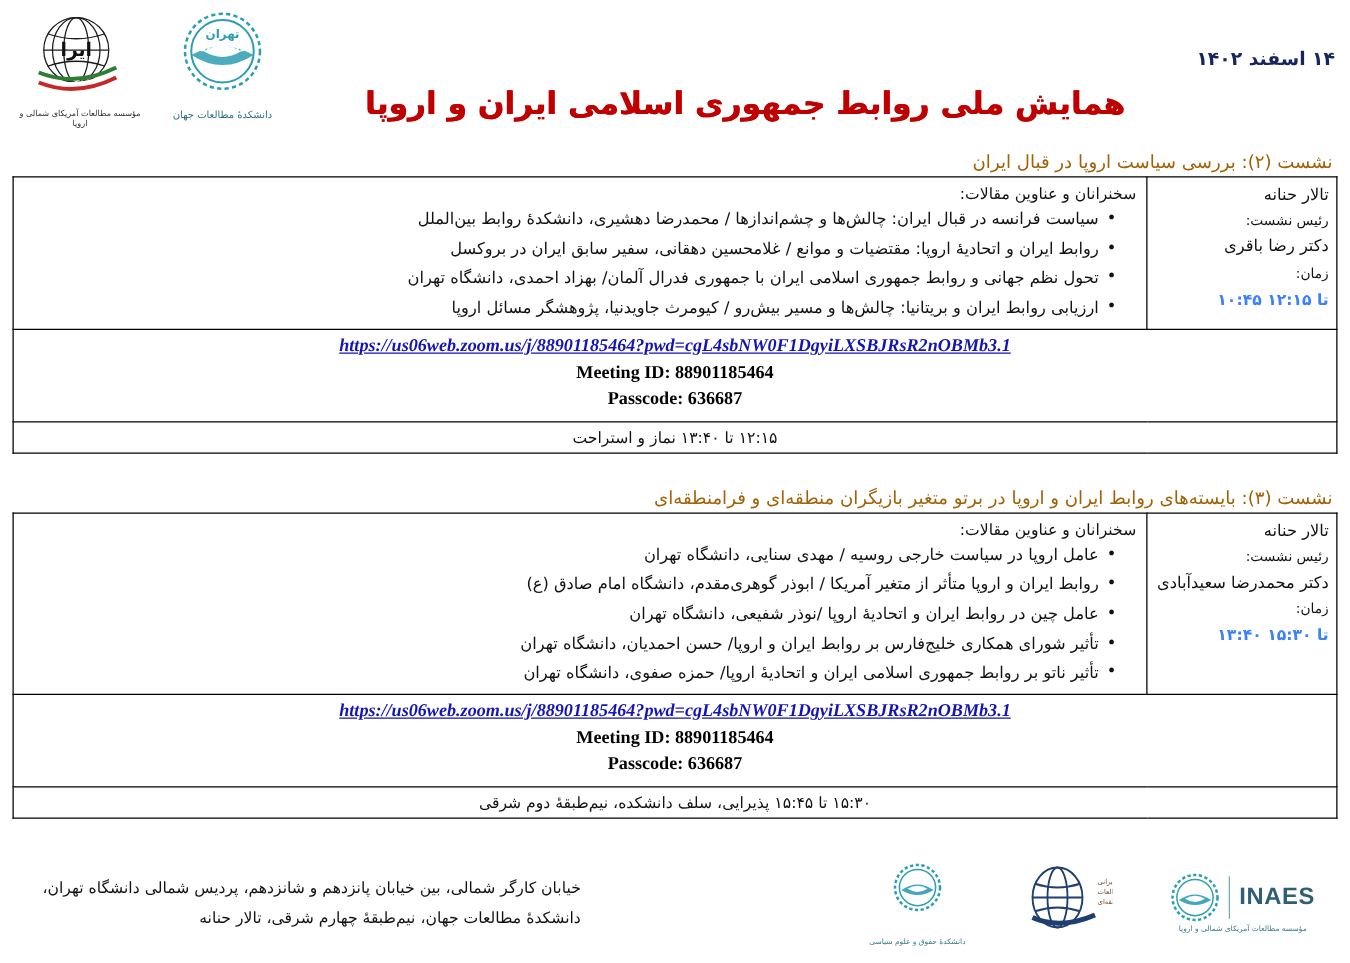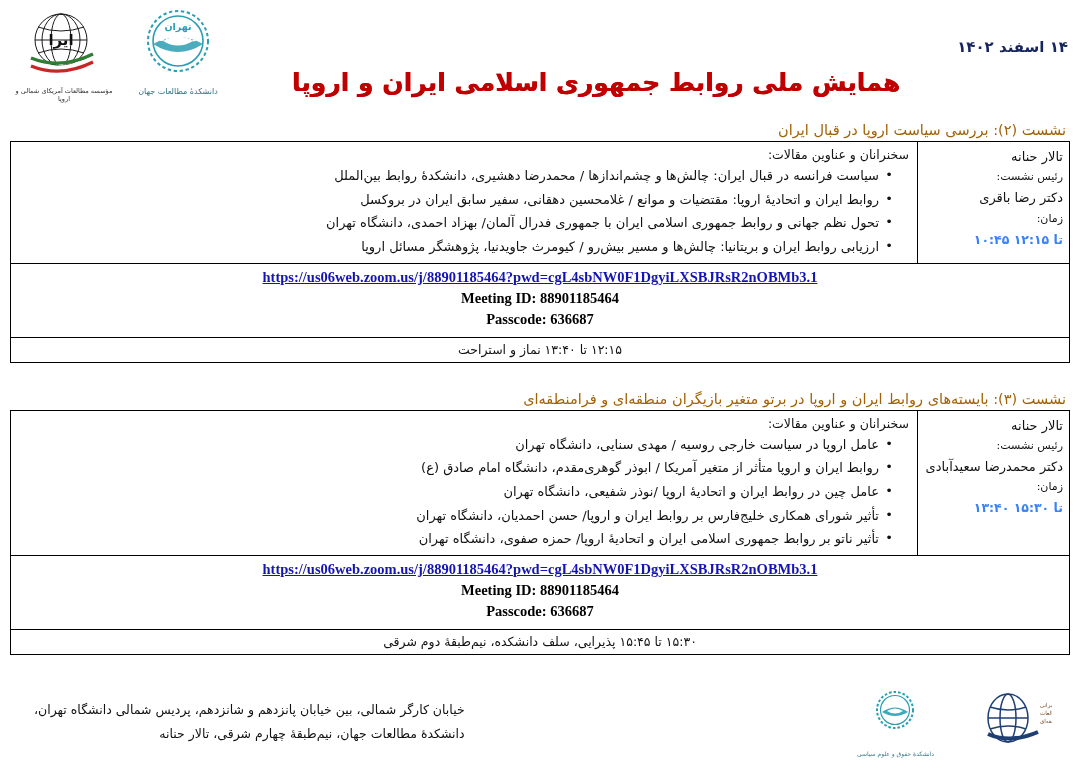--- a/index.html
+++ b/index.html
@@ -126,20 +126,21 @@
   .row-link { text-align: center; padding: 5px 0 7px !important; }
   .zoom-link {
     display: block;
     font-family: "Liberation Serif", "DejaVu Serif", serif;
     font-size: 14.5px;
     font-weight: bold;
     color: #1414b4;
     text-decoration: underline;
     direction: ltr;
     margin-bottom: 2px;
+    font-style: italic;
   }
   .meet-line {
     font-family: "Liberation Serif", "DejaVu Serif", serif;
     font-size: 14.5px;
     font-weight: bold;
     color: #000;
     direction: ltr;
     line-height: 1.45;
   }
   .row-break {
@@ -307,20 +308,33 @@
       <td class="row-break" colspan="2">۱۵:۳۰ تا ۱۵:۴۵ پذیرایی، سلف دانشکده، نیم‌طبقۀ دوم شرقی</td>
     </tr>
   </tbody>
     </table>
 </div>
 
 <div class="footer">
 
   <div class="footer-logos">
 
+    <div class="f-logo">
+      <div class="inaes-row">
+        <span class="inaes-text">INAES</span>
+        <span class="vdiv"></span>
+        <svg width="40" height="40" viewBox="0 0 40 40">
+          <circle cx="20" cy="20" r="18" fill="none" stroke="#2b9eb3" stroke-width="2" stroke-dasharray="2.6 2"></circle>
+          <circle cx="20" cy="20" r="14.5" fill="none" stroke="#2b9eb3" stroke-width="1.2"></circle>
+          <path d="M7 22 Q20 13 33 22 Q20 30 7 22 Z" fill="#2b9eb3" opacity="0.9"></path>
+          <path d="M12 21 Q20 16 28 21 Q20 26 12 21 Z" fill="#ffffff"></path>
+        </svg>
+      </div>
+      <div class="f-cap">مؤسسه مطالعات آمریکای شمالی و اروپا</div>
+    </div>
 
     <div class="f-logo">
       <svg width="72" height="60" viewBox="0 0 72 60">
         <g fill="none" stroke="#1f3f73" stroke-width="1.5">
           <ellipse cx="28" cy="28" rx="20" ry="24"></ellipse>
           <ellipse cx="28" cy="28" rx="8" ry="24"></ellipse>
           <line x1="8" y1="28" x2="48" y2="28"></line>
           <path d="M10 17 Q28 23 46 17"></path>
           <path d="M10 39 Q28 33 46 39"></path>
         </g>

